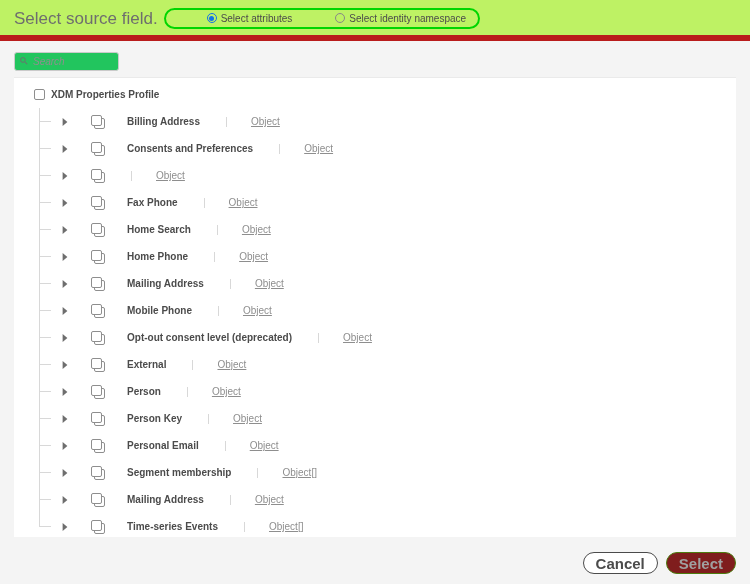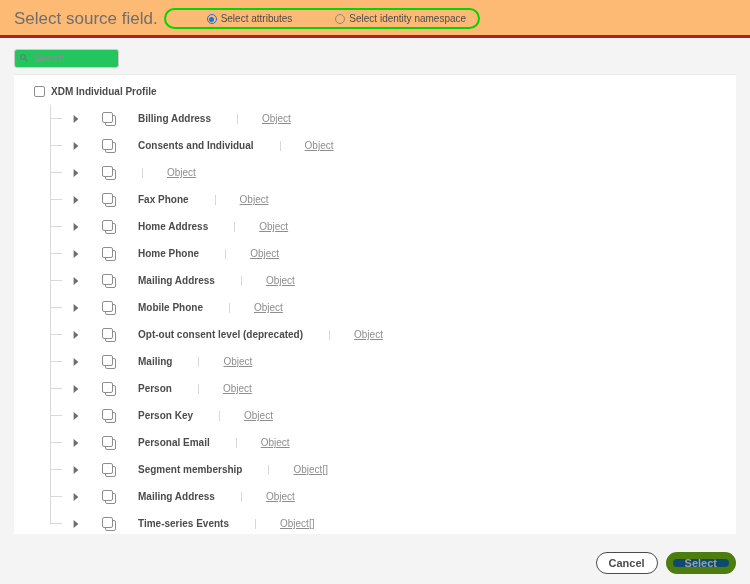--- a/index.html
+++ b/index.html
@@ -8,40 +8,40 @@
     width: 750px; height: 584px;
     font-family: -apple-system, BlinkMacSystemFont, "Segoe UI", Arial, sans-serif;
     background: #f4f4f4;
     color: #4b4b4b;
     overflow: hidden;
   }
   .header {
     display: flex;
     align-items: center;
     padding: 8px 14px 6px 14px;
-    border-bottom: 3px solid #b91c1c;
-    background: #fdba74;
+    border-bottom: 6px solid #b91c1c;
+    background: #bef264;
   }
   .title {
     font-size: 17px;
     font-weight: 300;
     color: #6e6e6e;
     margin-right: 6px;
   }
   .radio-group {
     display: flex;
     align-items: center;
     gap: 10px;
     border: 2px solid #00d600;
     border-radius: 14px;
     padding: 3px 12px 3px 8px;
   }
   .radio-opt {
     display: flex;
-    align-items: flex-end;
+    align-items: flex-start;
     gap: 4px;
     font-size: 10px;
     color: #4b4b4b;
     cursor: pointer;
     padding-left: 33px;
   }
   .radio-circle {
     width: 10px; height: 10px;
     border-radius: 50%;
     border: 1.5px solid #888;
@@ -121,21 +121,21 @@
     font-weight: 700;
     color: #4b4b4b;
   }
 
   .child-row {
     position: relative;
     display: flex;
     align-items: center;
     gap: 22px;
     height: 27px;
-    margin-left: 16px;
+    margin-left: 5px;
     padding-left: 22px;
   }
   
   .child-row::before {
     content: "";
     position: absolute;
     left: 0;
     top: -14px;
     height: 27px;
     border-left: 1px solid #d8d8d8;
@@ -196,34 +196,34 @@
     display: flex;
     gap: 8px;
   }
   .btn {
     display: inline-flex;
     align-items: center;
     justify-content: center;
     height: 22px;
     padding: 0 12px;
     border-radius: 11px;
-    font-size: 11px;
+    font-size: 15px;
     font-weight: 600;
     cursor: pointer;
     user-select: none;
   }
   .btn-cancel {
     background: #fff;
     border: 1px solid #4b4b4b;
     color: #4b4b4b;
   }
   .btn-select {
-    background: #0c4a6e;
+    background: #7f1d1d;
     color: #a0a0a0;
-    border: 7px solid #4d7c0f;
+    border: 1px solid #4d7c0f;
     cursor: default;
   }
 </style>
 </head>
 <body>
 
 <div class="header">
   <span class="title">Select source field.</span>
   <div class="radio-group">
     <div class="radio-opt">
@@ -244,21 +244,21 @@
       </svg>
     <input class="search-input" type="text" placeholder="Search" style="">
   </div>
 </div>
 
 <div class="list-area">
   <div class="scroller">
 
     <div class="root-row">
       <span class="checkbox"></span>
-      <span class="root-label">XDM Individual Profile</span>
+      <span class="root-label">XDM Properties Profile</span>
     </div>
 
     <div id="tree-children">
         <div class="child-row">
           <span class="chevron">
             <svg viewBox="0 0 6 10">
               <path d="M0 0l6 5-6 5z"></path>
             </svg>
           </span>
           <span class="stack-icon">
@@ -272,21 +272,21 @@
         <div class="child-row">
           <span class="chevron">
             <svg viewBox="0 0 6 10">
               <path d="M0 0l6 5-6 5z"></path>
             </svg>
           </span>
           <span class="stack-icon">
             <span class="back"></span>
             <span class="front"></span>
           </span>
-          <span class="item-label">Consents and Individual</span>
+          <span class="item-label">Consents and Preferences</span>
           <span class="sep"></span>
           <span class="item-type">Object</span>
         </div>
         <div class="child-row">
           <span class="chevron">
             <svg viewBox="0 0 6 10">
               <path d="M0 0l6 5-6 5z"></path>
             </svg>
           </span>
           <span class="stack-icon">
@@ -313,21 +313,21 @@
         <div class="child-row">
           <span class="chevron">
             <svg viewBox="0 0 6 10">
               <path d="M0 0l6 5-6 5z"></path>
             </svg>
           </span>
           <span class="stack-icon">
             <span class="back"></span>
             <span class="front"></span>
           </span>
-          <span class="item-label">Home Address</span>
+          <span class="item-label">Home Search</span>
           <span class="sep"></span>
           <span class="item-type">Object</span>
         </div>
         <div class="child-row">
           <span class="chevron">
             <svg viewBox="0 0 6 10">
               <path d="M0 0l6 5-6 5z"></path>
             </svg>
           </span>
           <span class="stack-icon">
@@ -383,21 +383,21 @@
         <div class="child-row">
           <span class="chevron">
             <svg viewBox="0 0 6 10">
               <path d="M0 0l6 5-6 5z"></path>
             </svg>
           </span>
           <span class="stack-icon">
             <span class="back"></span>
             <span class="front"></span>
           </span>
-          <span class="item-label">Mailing</span>
+          <span class="item-label">External</span>
           <span class="sep"></span>
           <span class="item-type">Object</span>
         </div>
         <div class="child-row">
           <span class="chevron">
             <svg viewBox="0 0 6 10">
               <path d="M0 0l6 5-6 5z"></path>
             </svg>
           </span>
           <span class="stack-icon">

